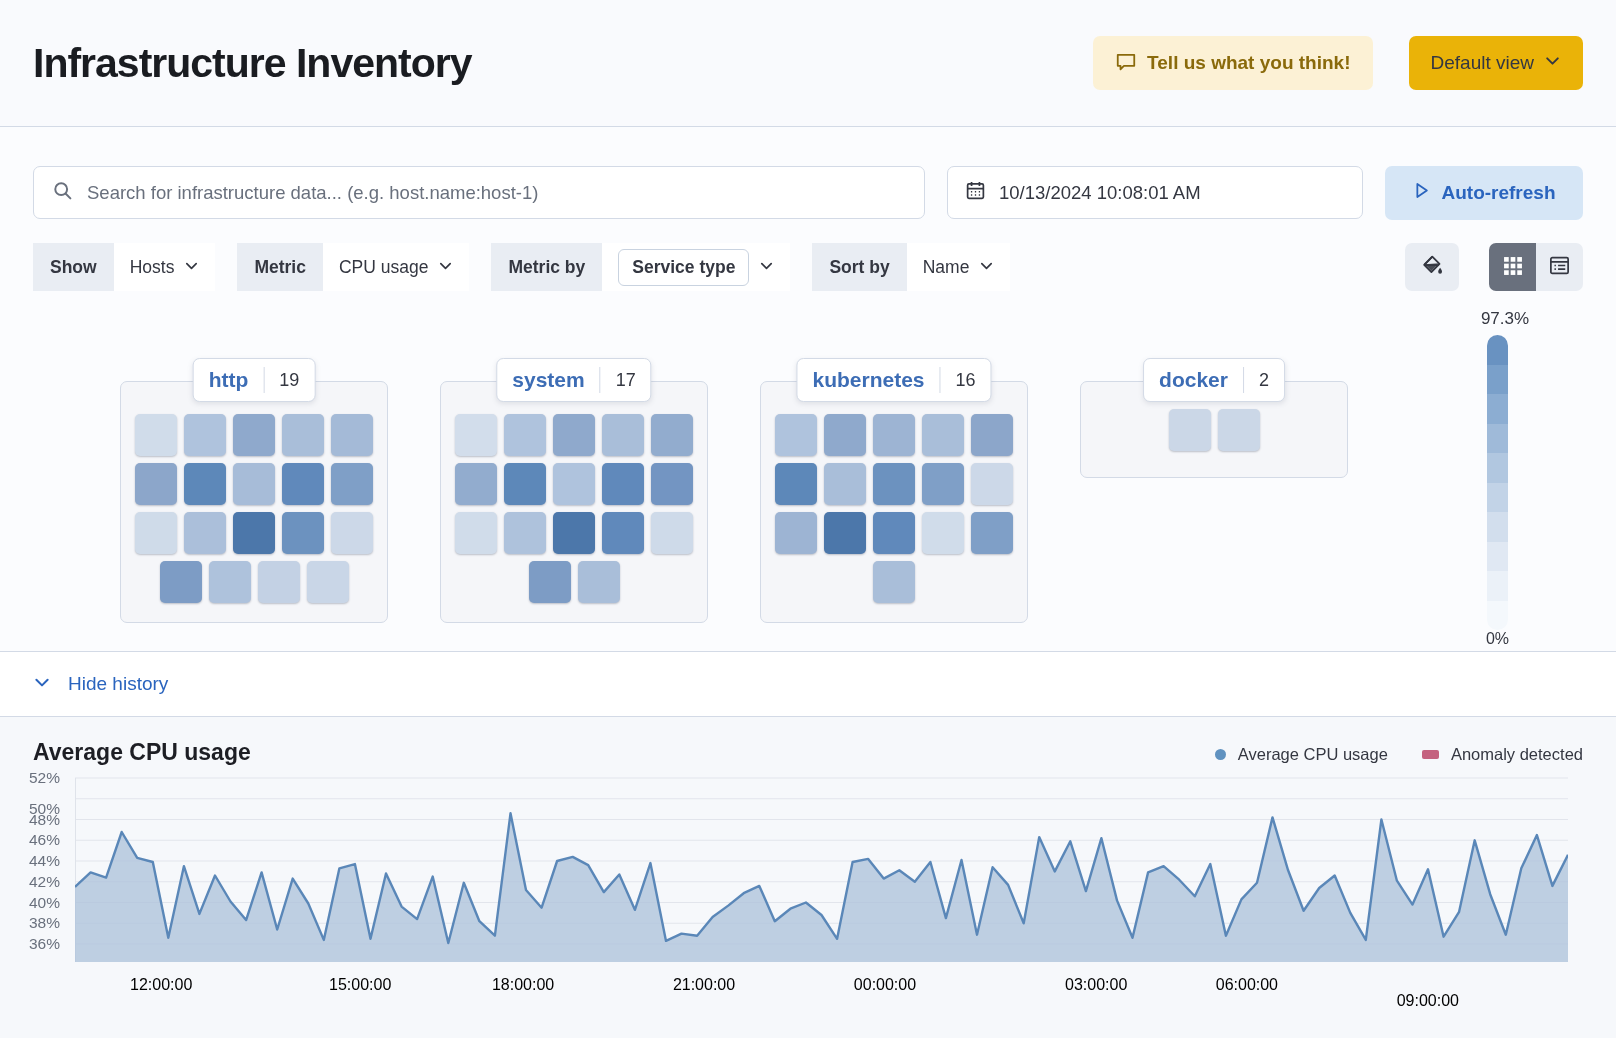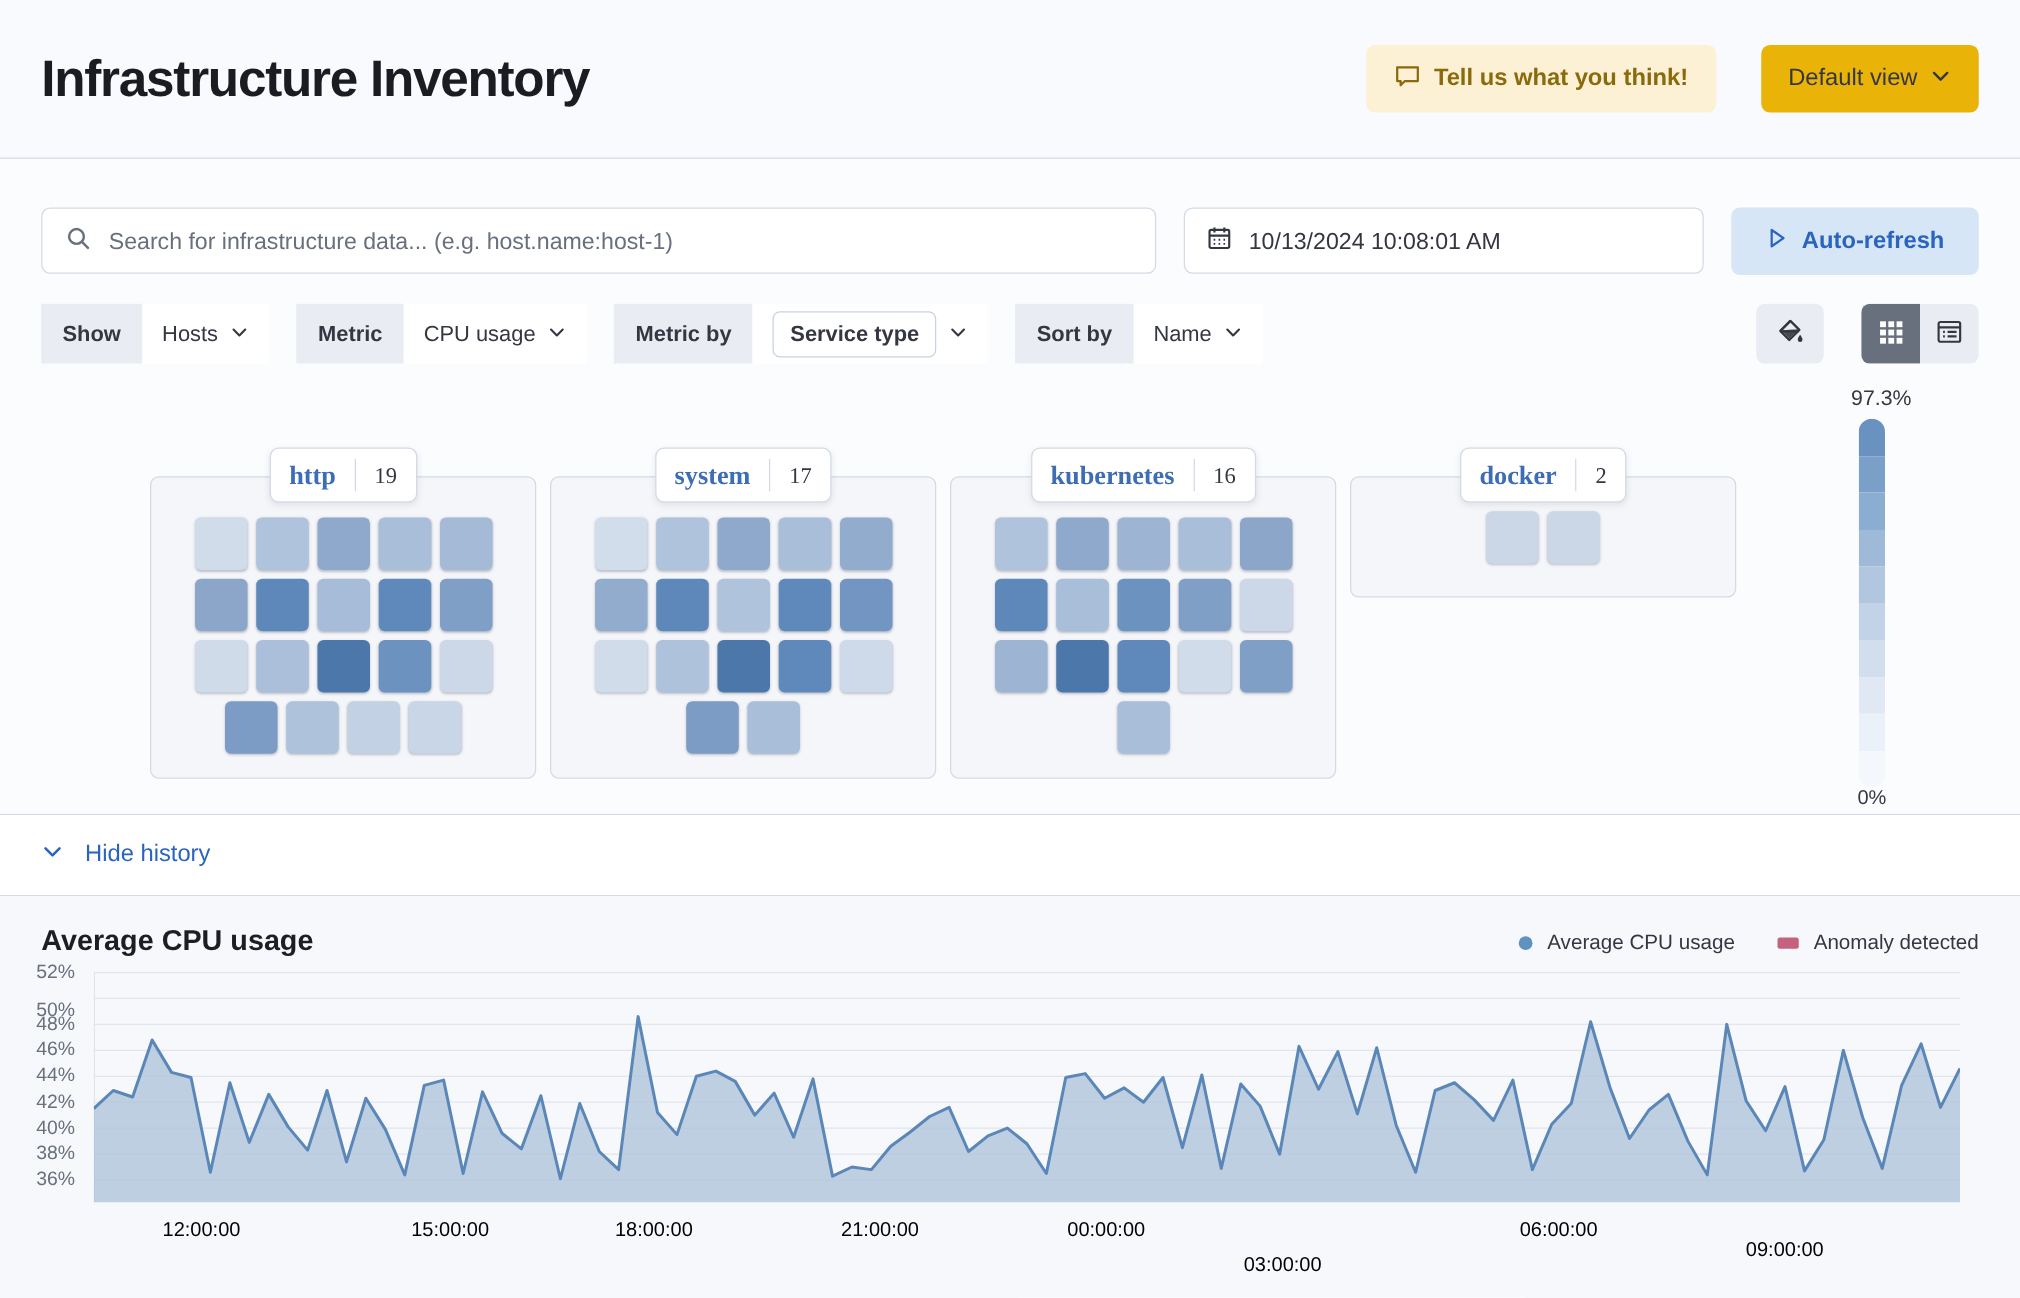--- a/index.html
+++ b/index.html
@@ -38,22 +38,22 @@
   .icon-btn { width:54px; height:48px; background:#e9edf3; border:none; border-radius:7px;
     display:flex; align-items:center; justify-content:center; cursor:pointer; }
   .toggle { display:flex; border-radius:7px; overflow:hidden; }
   .toggle button { width:47px; height:48px; border:none; display:flex; align-items:center;
     justify-content:center; cursor:pointer; }
   .toggle .active { background:#69707d; }
   .toggle .inactive { background:#e9edf3; }
 
   
   .waffle-area { position:relative; height:360px; background:#fbfcfe; }
-  .wgroup { position:absolute; width:309px; background:#f5f6f9; border:1px solid #d3dae6;
-    border-radius:7px;font-family:Liberation Serif, serif; }
+  .wgroup { position:absolute; width:268px; background:#f5f6f9; border:1px solid #d3dae6;
+    border-radius:7px; }
   .wbadge { position:absolute; top:-24px; left:50%; transform:translateX(-50%);
     background:#fff; border:1px solid #d3dae6; border-radius:7px; height:44px;
     display:flex; align-items:center; box-shadow:0 2px 5px rgba(100,110,130,.15);
     white-space:nowrap; cursor:pointer; }
   .wbadge .gname { color:#3d6db5; font-size:21px; font-weight:700; padding:0 15px; }
   .wbadge .gdiv { width:1px; height:26px; background:#d3dae6; }
   .wbadge .gcount { color:#343741; font-size:18px; padding:0 15px; }
   .tile-rows { padding-top:32px; }
   .trow { display:flex; justify-content:center; gap:7px; margin-bottom:7px; }
   .tile { width:42px; height:42px; border-radius:5px; box-shadow:0 1px 2px rgba(80,90,110,.35); cursor:pointer; }
@@ -406,17 +406,17 @@
         <path d="M0,192 L0.0,116.9 L15.6,102.4 L31.1,107.6 L46.7,62.0 L62.2,87.9 L77.8,92.0 L93.3,167.8 L108.9,96.2 L124.4,143.9 L140.0,105.5 L155.5,131.5 L171.1,150.1 L186.6,102.4 L202.2,159.5 L217.7,108.6 L233.3,133.5 L248.8,169.9 L264.4,98.3 L279.9,94.1 L295.5,168.8 L311.0,103.5 L326.6,136.6 L342.1,149.1 L357.7,106.6 L373.3,173.0 L388.8,112.8 L404.4,151.2 L419.9,165.7 L435.5,43.3 L451.0,120.0 L466.6,137.7 L482.1,91.0 L497.7,86.9 L513.2,95.1 L528.8,122.1 L544.3,104.5 L559.9,139.8 L575.4,93.1 L591.0,170.9 L606.5,163.6 L622.1,165.7 L637.6,147.0 L653.2,135.6 L668.7,123.2 L684.3,115.9 L699.8,151.2 L715.4,138.7 L730.9,132.5 L746.5,145.0 L762.1,168.8 L777.6,92.0 L793.2,88.9 L808.7,108.6 L824.3,100.3 L839.8,111.8 L855.4,92.0 L870.9,148.1 L886.5,90.0 L902.0,164.7 L917.6,97.2 L933.1,114.9 L948.7,153.3 L964.2,67.1 L979.8,101.4 L995.3,71.3 L1010.9,121.1 L1026.4,68.2 L1042.0,130.4 L1057.5,167.8 L1073.1,102.4 L1088.6,96.2 L1104.2,109.7 L1119.8,126.3 L1135.3,94.1 L1150.9,165.7 L1166.4,129.4 L1182.0,112.8 L1197.5,47.4 L1213.1,100.3 L1228.6,140.8 L1244.2,118.0 L1259.7,105.5 L1275.3,142.9 L1290.8,169.9 L1306.4,49.5 L1321.9,110.7 L1337.5,134.6 L1353.0,99.3 L1368.6,166.7 L1384.1,141.8 L1399.7,70.3 L1415.2,124.2 L1430.8,164.7 L1446.3,98.3 L1461.9,65.1 L1477.4,115.9 L1493.0,84.8 L1493,192 Z" fill="#aec3db" fill-opacity="0.78"></path>
         <path d="M0.0,116.9 L15.6,102.4 L31.1,107.6 L46.7,62.0 L62.2,87.9 L77.8,92.0 L93.3,167.8 L108.9,96.2 L124.4,143.9 L140.0,105.5 L155.5,131.5 L171.1,150.1 L186.6,102.4 L202.2,159.5 L217.7,108.6 L233.3,133.5 L248.8,169.9 L264.4,98.3 L279.9,94.1 L295.5,168.8 L311.0,103.5 L326.6,136.6 L342.1,149.1 L357.7,106.6 L373.3,173.0 L388.8,112.8 L404.4,151.2 L419.9,165.7 L435.5,43.3 L451.0,120.0 L466.6,137.7 L482.1,91.0 L497.7,86.9 L513.2,95.1 L528.8,122.1 L544.3,104.5 L559.9,139.8 L575.4,93.1 L591.0,170.9 L606.5,163.6 L622.1,165.7 L637.6,147.0 L653.2,135.6 L668.7,123.2 L684.3,115.9 L699.8,151.2 L715.4,138.7 L730.9,132.5 L746.5,145.0 L762.1,168.8 L777.6,92.0 L793.2,88.9 L808.7,108.6 L824.3,100.3 L839.8,111.8 L855.4,92.0 L870.9,148.1 L886.5,90.0 L902.0,164.7 L917.6,97.2 L933.1,114.9 L948.7,153.3 L964.2,67.1 L979.8,101.4 L995.3,71.3 L1010.9,121.1 L1026.4,68.2 L1042.0,130.4 L1057.5,167.8 L1073.1,102.4 L1088.6,96.2 L1104.2,109.7 L1119.8,126.3 L1135.3,94.1 L1150.9,165.7 L1166.4,129.4 L1182.0,112.8 L1197.5,47.4 L1213.1,100.3 L1228.6,140.8 L1244.2,118.0 L1259.7,105.5 L1275.3,142.9 L1290.8,169.9 L1306.4,49.5 L1321.9,110.7 L1337.5,134.6 L1353.0,99.3 L1368.6,166.7 L1384.1,141.8 L1399.7,70.3 L1415.2,124.2 L1430.8,164.7 L1446.3,98.3 L1461.9,65.1 L1477.4,115.9 L1493.0,84.8" fill="none" stroke="#5a87b8" stroke-width="2.4" stroke-linejoin="round"></path>
       </svg>
   </div>
   <div id="x-labels">
       <div class="xlab" style="left: 130.034px;">12:00:00</div>
       <div class="xlab" style="left: 329px;">15:00:00</div>
       <div class="xlab" style="left: 491.937px;">18:00:00</div>
       <div class="xlab" style="left: 672.889px;">21:00:00</div>
       <div class="xlab" style="left: 853.841px;">00:00:00</div>
-      <div class="xlab" style="left: 995px; margin-top: 28px;">03:00:00</div>
+      <div class="xlab" style="left: 1065px;">03:00:00</div>
       <div class="xlab" style="left: 1215.74px;">06:00:00</div>
       <div class="xlab" style="left: 1396.7px; margin-top: 16px;">09:00:00</div>
     </div>
 </div>
 
 </body></html>

